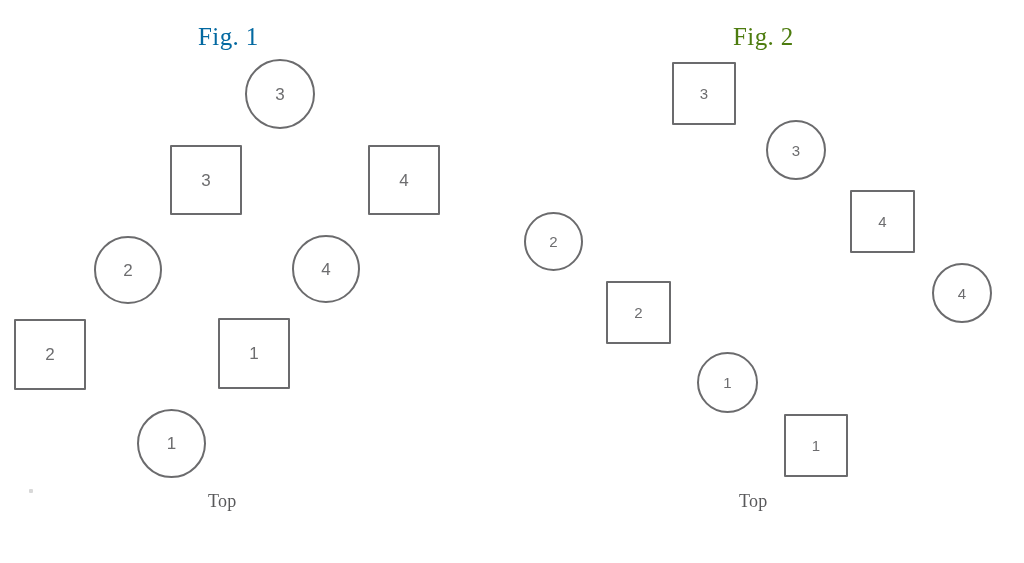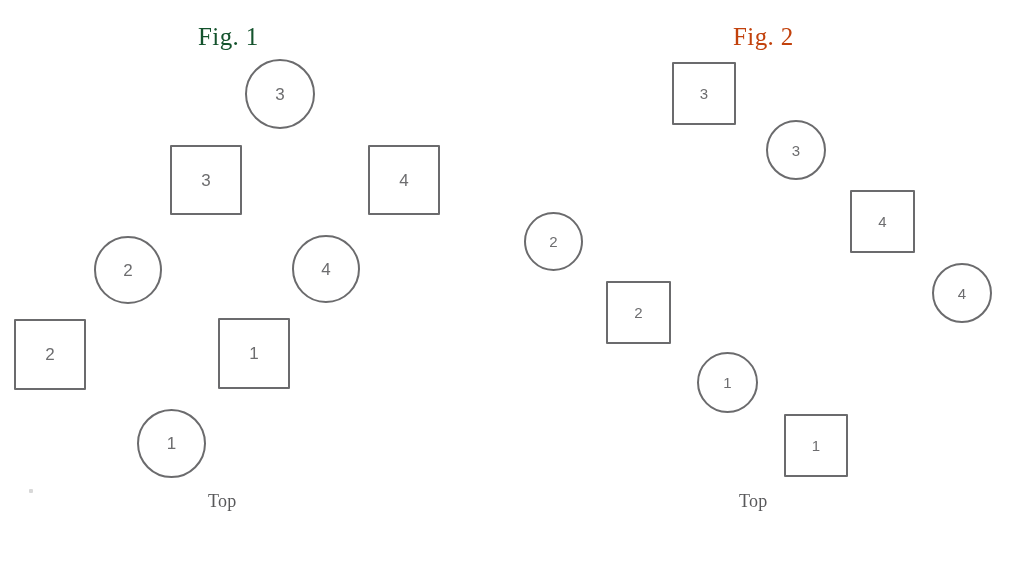--- a/index.html
+++ b/index.html
@@ -83,21 +83,21 @@
     background: #d8d8d8;
     border-radius: 1px;
   }
 </style>
 </head>
 <body style="background: rgb(255, 255, 255);">
 
 <div class="canvas">
 
   <div class="figure fig1">
-    <div class="fig-title" style="left: 198px; top: 24px; color: #14532d;">Fig. 1</div>
+    <div class="fig-title" style="left: 198px; top: 24px; color: #0369a1;">Fig. 1</div>
 
     <div class="shape circle" style="left: 245px; top: 59px; width: 70px; height: 70px; border-color: rgb(107, 107, 109);">
       <span class="shape-label" style="color: rgb(109, 109, 111);">3</span>
     </div>
     <div class="shape square" style="left: 170px; top: 145px; width: 72px; height: 70px; border-color: rgb(107, 107, 109);">
       <span class="shape-label" style="color: rgb(109, 109, 111);">3</span>
     </div>
     <div class="shape square" style="left: 368px; top: 145px; width: 72px; height: 70px; border-color: rgb(107, 107, 109);">
       <span class="shape-label" style="color: rgb(109, 109, 111);">4</span>
     </div>
@@ -114,21 +114,21 @@
       <span class="shape-label" style="color: rgb(109, 109, 111);">1</span>
     </div>
     <div class="shape circle" style="left: 137px; top: 409px; width: 69px; height: 69px; border-color: rgb(107, 107, 109);">
       <span class="shape-label" style="color: rgb(109, 109, 111);">1</span>
     </div>
 
     <div class="fig-bottom-label" style="left: 208px; top: 492px; color: rgb(88, 88, 90);">Top</div>
   </div>
 
   <div class="figure fig2">
-    <div class="fig-title" style="left: 733px; top: 24px; color: #c2410c;">Fig. 2</div>
+    <div class="fig-title" style="left: 733px; top: 24px; color: #4d7c0f;">Fig. 2</div>
 
     <div class="shape square" style="left: 672px; top: 62px; width: 64px; height: 63px; border-color: rgb(107, 107, 109);">
       <span class="shape-label" style="color: rgb(109, 109, 111);">3</span>
     </div>
     <div class="shape circle" style="left: 766px; top: 120px; width: 60px; height: 60px; border-color: rgb(107, 107, 109);">
       <span class="shape-label" style="color: rgb(109, 109, 111);">3</span>
     </div>
     <div class="shape square" style="left: 850px; top: 190px; width: 65px; height: 63px; border-color: rgb(107, 107, 109);">
       <span class="shape-label" style="color: rgb(109, 109, 111);">4</span>
     </div>

